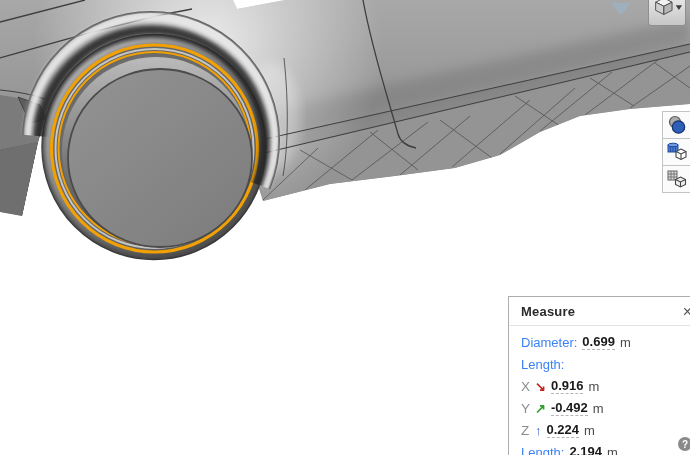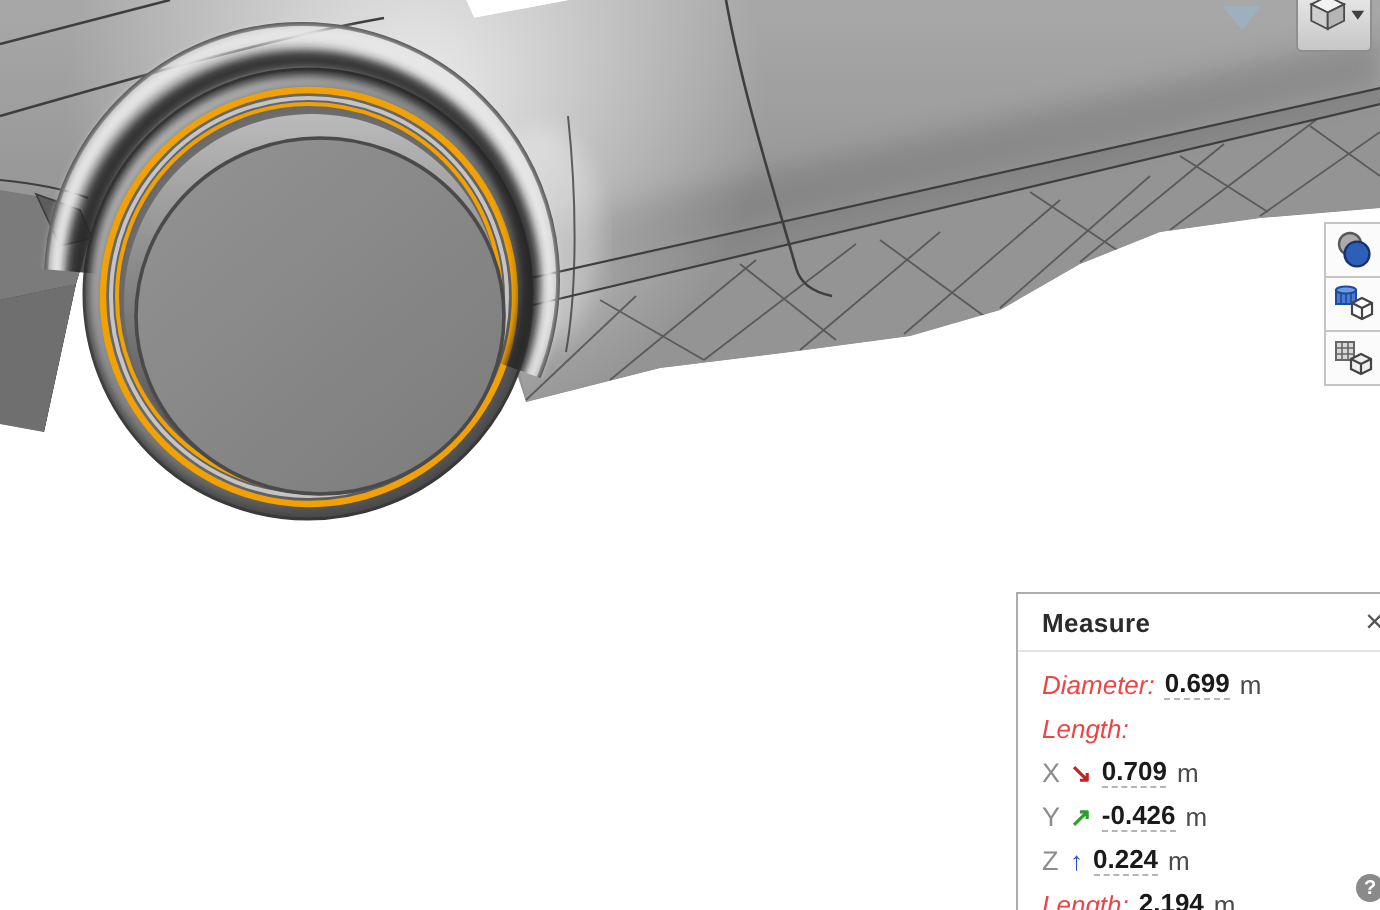--- a/index.html
+++ b/index.html
@@ -36,21 +36,21 @@
     font-size:13px;color:#4a4a4a;
   }
   .mp-header{
     display:flex;justify-content:space-between;align-items:center;
     padding:7px 12px 6px 12px;border-bottom:1px solid #e3e3e3;
   }
   .mp-title{font-weight:bold;color:#2b2b2b;letter-spacing:.2px;text-align:right;}
   .mp-close{color:#555;font-size:16px;line-height:12px;cursor:pointer;}
   .mp-body{padding:5px 12px 0 12px;}
   .mp-row{height:22px;display:flex;align-items:center;white-space:nowrap;}
-  .mp-label{color:#ef4444;margin-right:5px;font-style:italic;}
+  .mp-label{color:#3b82f6;margin-right:5px;}
   .mp-value{font-weight:bold;color:#1a1a1a;border-bottom:1px dashed #b5b5b5;}
   .mp-unit{color:#4a4a4a;margin-left:5px;}
   .ax-letter{color:#8c8c8c;font-size:13.5px;width:11px;}
   .ax-arrow{font-weight:bold;margin:0 5px 0 3px;font-size:13px;}
   .ax-x{color:#c52425;} .ax-y{color:#2f9e2f;} .ax-z{color:#2b53c9;}
   .mp-help{
     position:absolute;top:140px;right:12px;width:14px;height:14px;border-radius:50%;
     background:#8a8a8a;color:#fff;font-size:10px;font-weight:bold;
     display:flex;align-items:center;justify-content:center;cursor:pointer;
   }
@@ -219,27 +219,27 @@
       <span class="mp-label">Diameter:</span>
       <span class="mp-value">0.699</span>
       <span class="mp-unit">m</span>
     </div>
     <div class="mp-row">
       <span class="mp-label">Length:</span>
     </div>
     <div class="mp-row">
       <span class="ax-letter">X</span>
       <span class="ax-arrow ax-x">↘</span>
-      <span class="mp-value">0.709</span>
+      <span class="mp-value">0.916</span>
       <span class="mp-unit">m</span>
     </div>
     <div class="mp-row">
       <span class="ax-letter">Y</span>
       <span class="ax-arrow ax-y">↗</span>
-      <span class="mp-value">-0.426</span>
+      <span class="mp-value">-0.492</span>
       <span class="mp-unit">m</span>
     </div>
     <div class="mp-row">
       <span class="ax-letter">Z</span>
       <span class="ax-arrow ax-z">↑</span>
       <span class="mp-value">0.224</span>
       <span class="mp-unit">m</span>
     </div>
     <div class="mp-row">
       <span class="mp-label">Length:</span>

